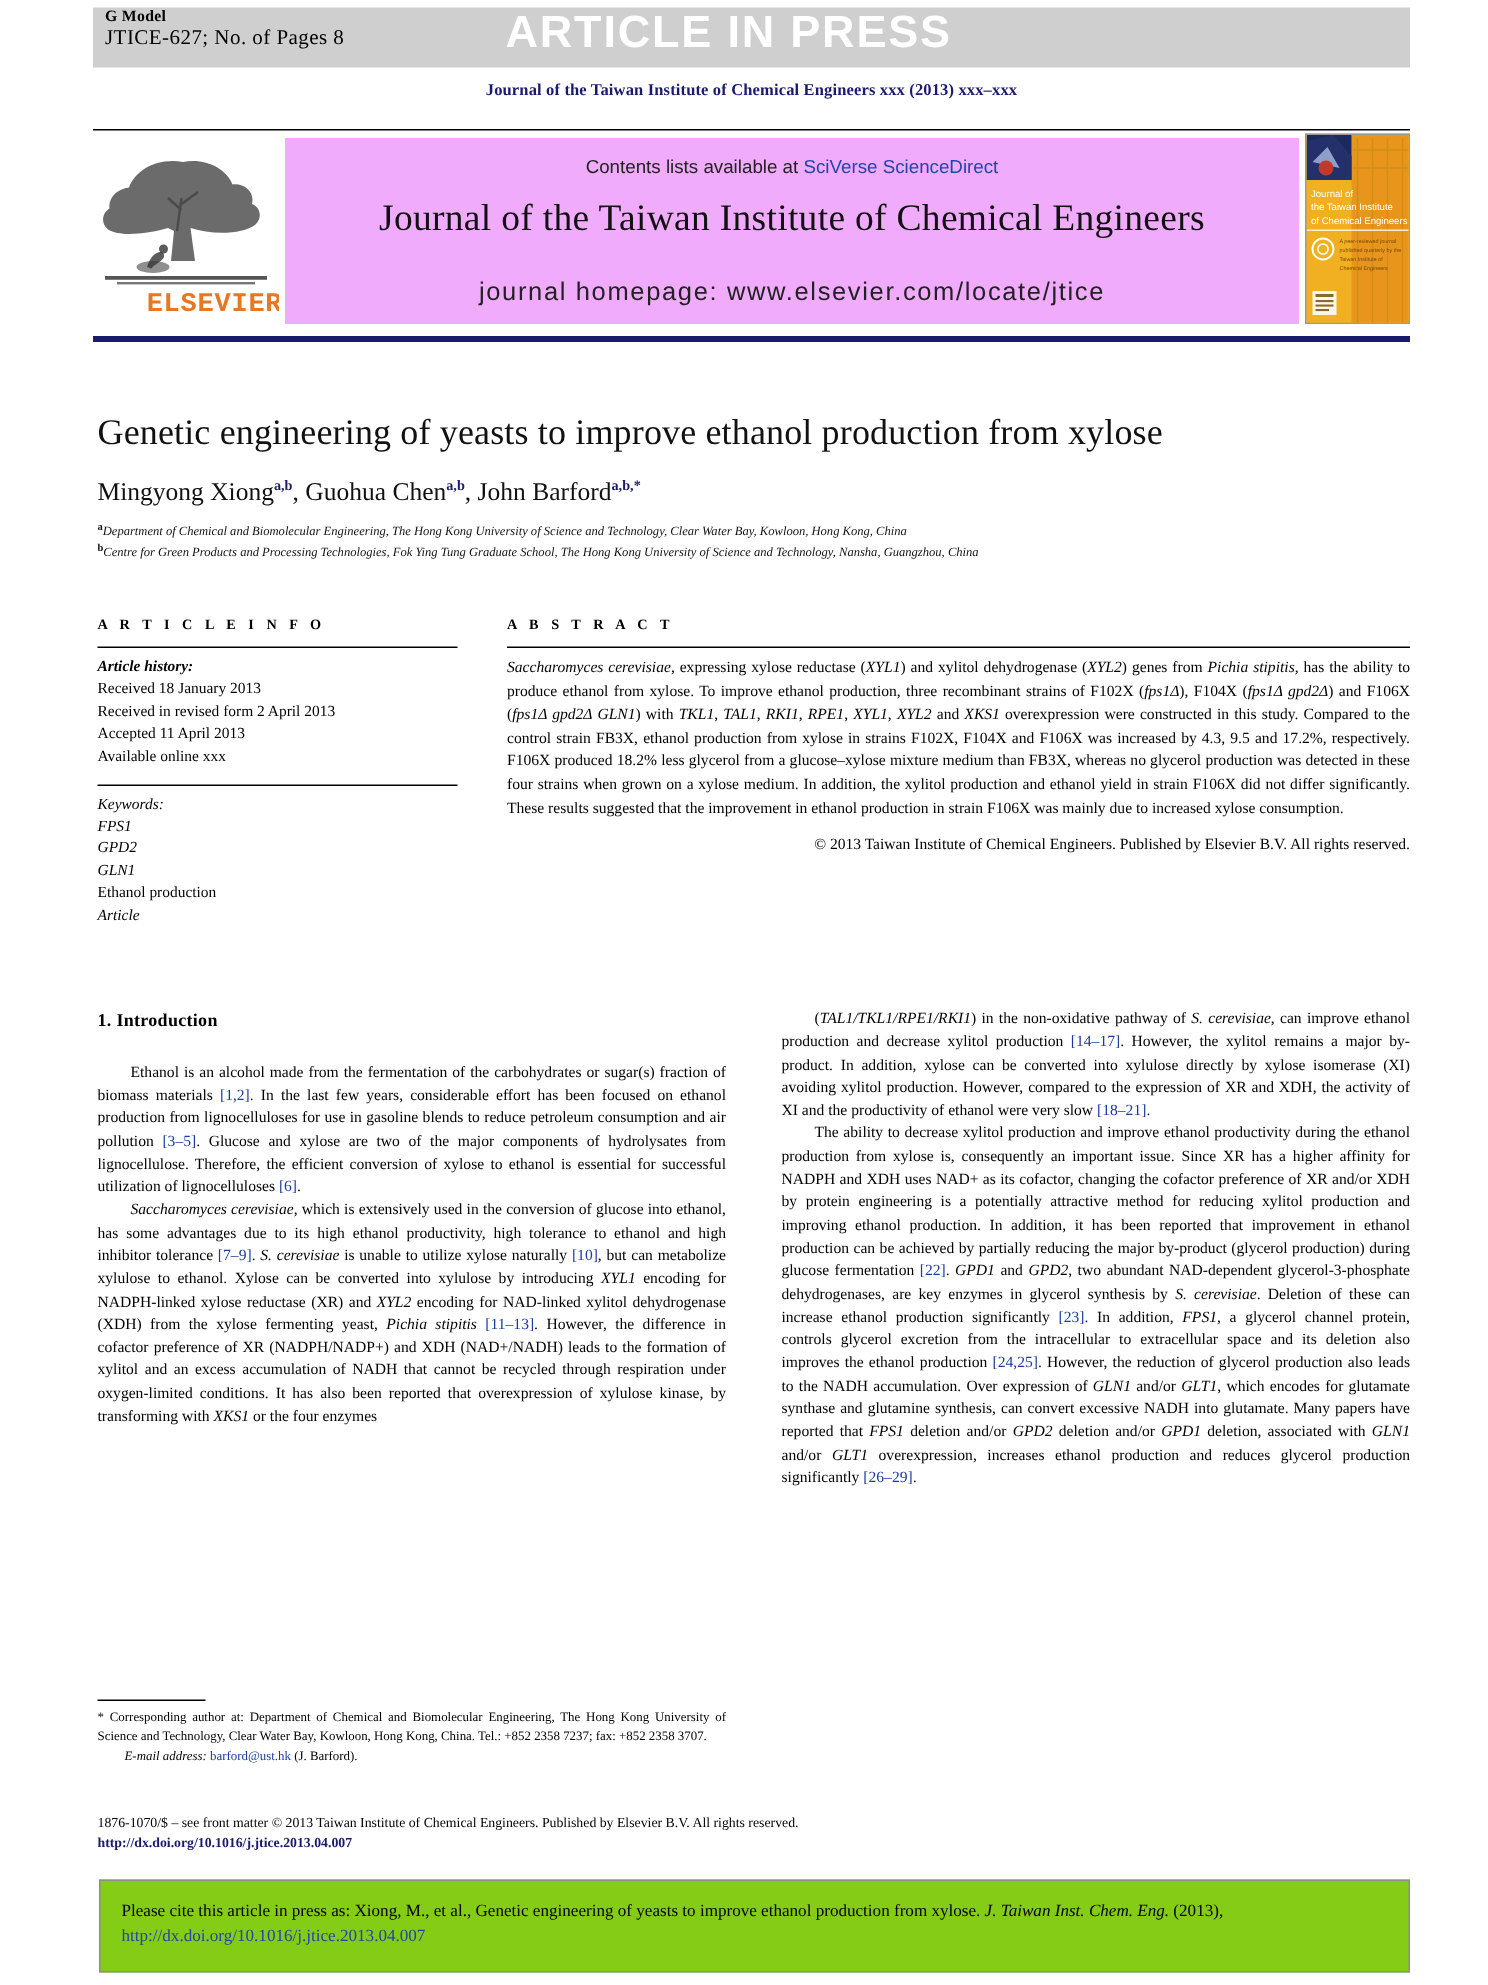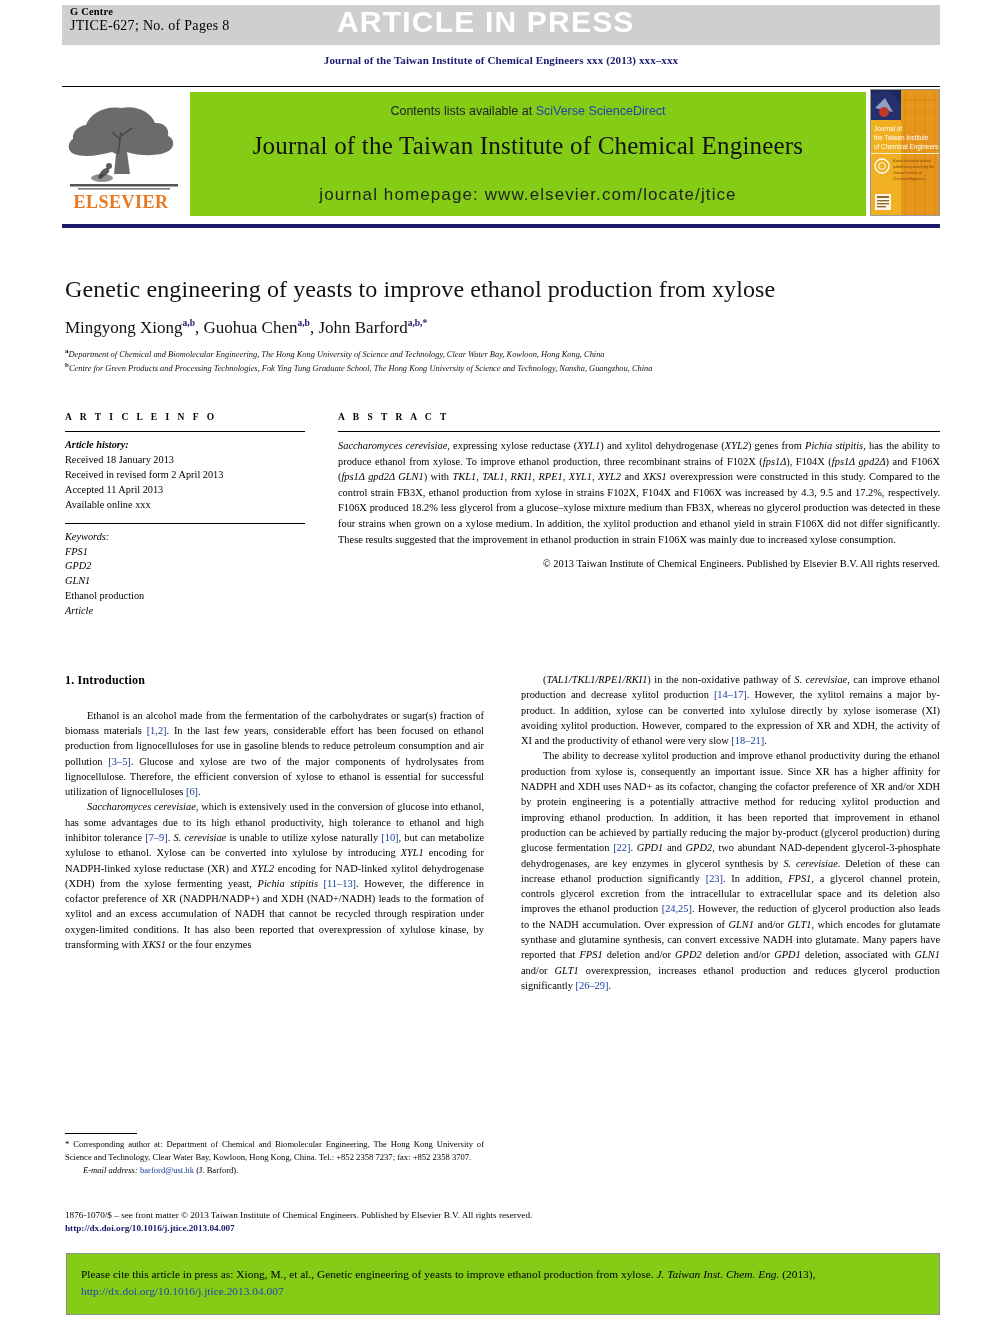--- a/index.html
+++ b/index.html
@@ -49,29 +49,29 @@
   .mast {
     position:absolute; left:62px; top:89px; width:878px; height:128px;
   }
   .elsevier-logo {
     position:absolute; left:0px; top:3px; width:124px; height:124px;
     background:#fff;
     overflow:hidden;
   }
   .elsevier-logo svg { position:absolute; left:2px; top:0px; }
   .els-word {
-    position:absolute; left:0; bottom:3px; width:118px;
-    text-align:center;
-    font-family:Liberation Serif, serif;
+    position:absolute; left:22px; bottom:3px; width:118px;
+    text-align:center;
+    font-family:Liberation Mono, monospace;
     font-size:18px; font-weight:bold; color:#E87722;
     letter-spacing:.5px;
   }
   .mast-center {
     position:absolute; left:128px; top:3px; width:676px; height:124px;
-    background:#84cc16;
+    background:#f0abfc;
   }
   .contents-line {
     position:absolute; left:0; top:12px; width:100%;
     text-align:center;
     font-family:"Liberation Sans", sans-serif;
     font-size:12.5px; color:#222;
   }
   .contents-line a { color:#2244aa; text-decoration:none; }
   .journal-title {
     position:absolute; left:0; top:40px; width:100%;
@@ -167,21 +167,21 @@
   .citebox a { color:#2244aa; text-decoration:none; }
   .citebox i { font-style:italic; }
 </style>
 </head>
 <body>
 
 <div class="page">
 
   <div class="topbar"></div>
   <div class="gmodel">
-    <span>G Centre</span><br>
+    <span>G Model</span><br>
     <span class="l2">JTICE-627; No. of Pages 8</span>
   </div>
   <div class="aip">ARTICLE IN PRESS</div>
 
   <div class="runhead">Journal of the Taiwan Institute of Chemical Engineers xxx (2013) xxx–xxx</div>
 
   <div class="mast-rule"></div>
   <div class="mast">
 
     <div class="elsevier-logo">

